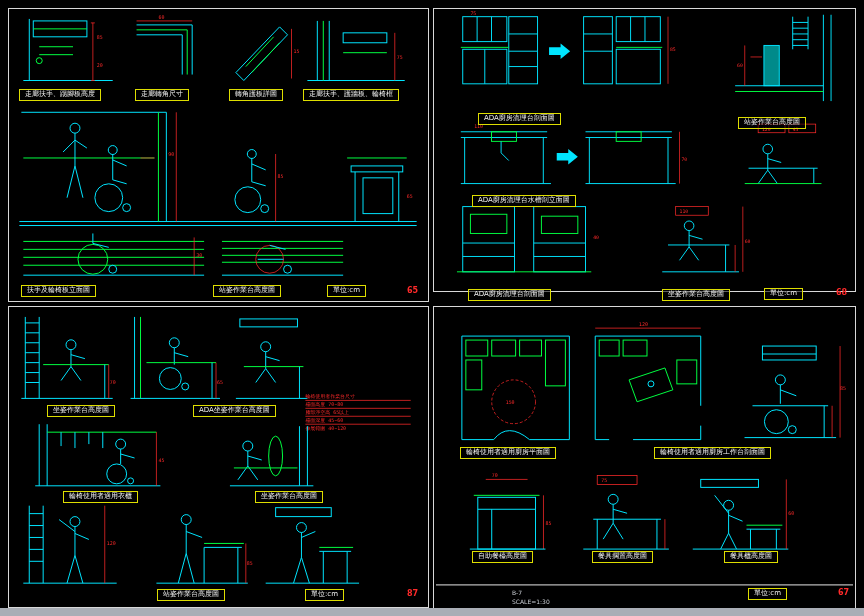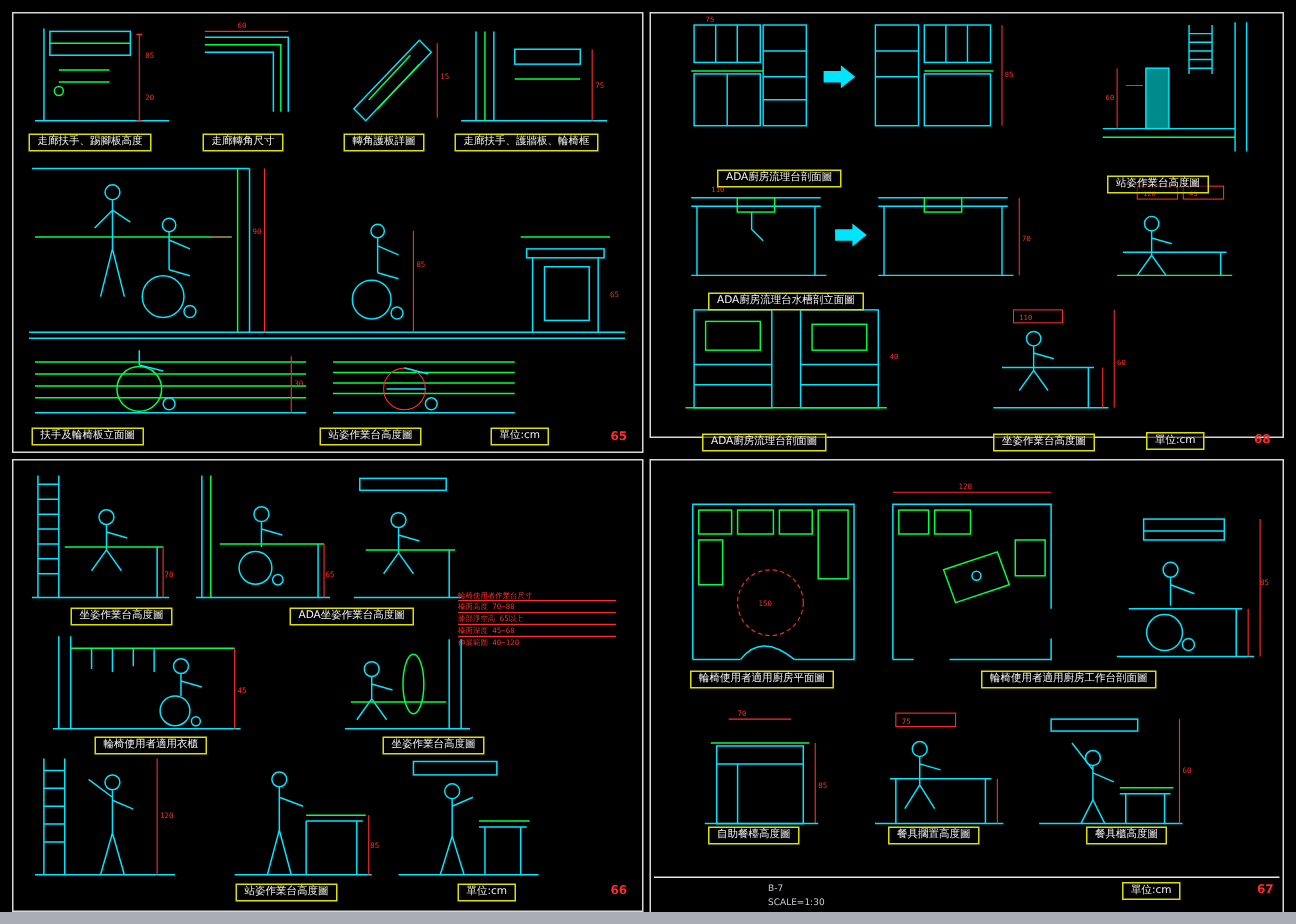--- a/index.html
+++ b/index.html
@@ -278,21 +278,21 @@
       <path class="g" d="M312 242 H346"></path>
       <path class="c" d="M258 278 H352"></path>
     </g>
   </svg>
   <div class="cap" style="left:38px;top:98px">坐姿作業台高度圖</div>
   <div class="cap" style="left:184px;top:98px">ADA坐姿作業台高度圖</div>
   <div class="cap" style="left:54px;top:184px">輪椅使用者適用衣櫃</div>
   <div class="cap" style="left:246px;top:184px">坐姿作業台高度圖</div>
   <div class="cap" style="left:148px;top:282px">站姿作業台高度圖</div>
   <div class="cap" style="left:296px;top:282px">單位:cm</div>
-  <div class="page" style="left:398px;top:283px">66</div>
+  <div class="page" style="left:398px;top:283px">87</div>
 </div>
 
 <div class="panel" style="left:433px;top:306px;width:423px;height:309px">
   <svg viewBox="0 0 423 302">
     <g>
       <path class="c" d="M28 130 V26 H136 V130 H96 M60 130 H28"></path>
       <rect class="g" x="32" y="30" width="22" height="16"></rect>
       <rect class="g" x="58" y="30" width="24" height="16"></rect>
       <rect class="g" x="86" y="30" width="22" height="16"></rect>
       <rect class="g" x="112" y="30" width="20" height="46"></rect>

